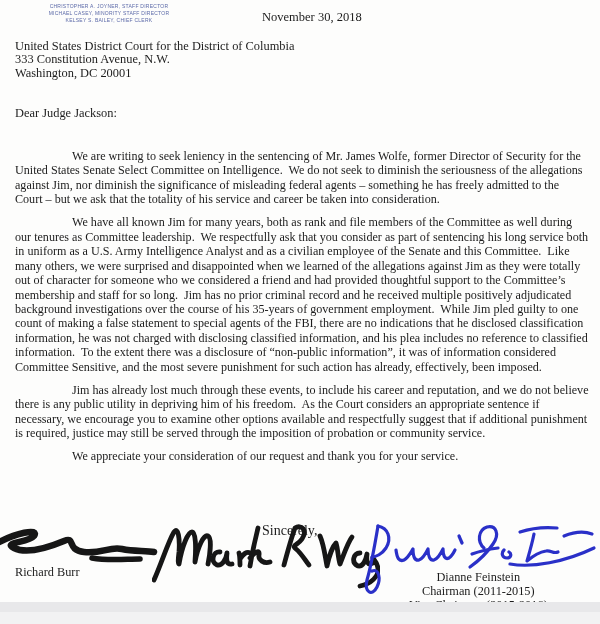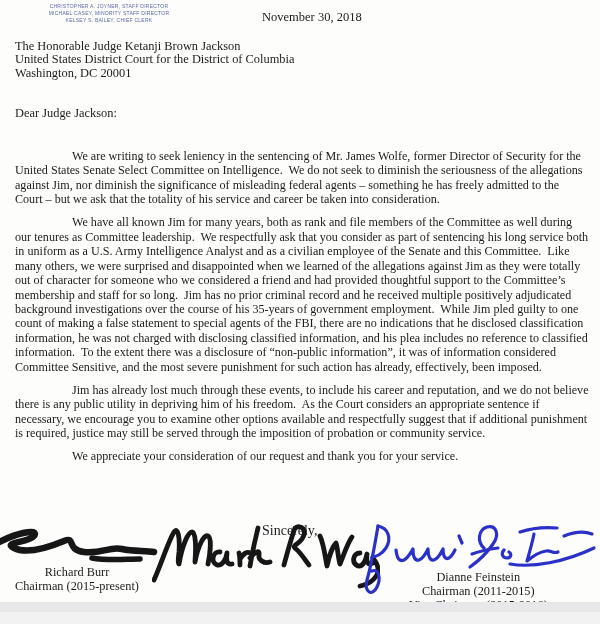--- a/index.html
+++ b/index.html
@@ -66,22 +66,22 @@
 
   <div class="staff-block">
     <div>CHRISTOPHER A. JOYNER, STAFF DIRECTOR</div>
     <div>MICHAEL CASEY, MINORITY STAFF DIRECTOR</div>
     <div>KELSEY S. BAILEY, CHIEF CLERK</div>
   </div>
 
   <div class="date">November 30, 2018</div>
 
   <div class="recipient">
-    <div>The Honorable Judge Ketanji Brown Jackson</div>
     <div>United States District Court for the District of Columbia</div>
+    <div>333 Constitution Avenue, N.W.</div>
     <div>Washington, DC 20001</div>
   </div>
 
   <div class="salutation">Dear Judge Jackson:</div>
 
   <div class="body-text">
     <p>We are writing to seek leniency in the sentencing of Mr. James Wolfe, former Director of Security for the United States Senate Select Committee on Intelligence.  We do not seek to diminish the seriousness of the allegations against Jim, nor diminish the significance of misleading federal agents – something he has freely admitted to the Court – but we ask that the totality of his service and career be taken into consideration.</p>
     <p>We have all known Jim for many years, both as rank and file members of the Committee as well during our tenures as Committee leadership.  We respectfully ask that you consider as part of sentencing his long service both in uniform as a U.S. Army Intelligence Analyst and as a civilian employee of the Senate and this Committee.  Like many others, we were surprised and disappointed when we learned of the allegations against Jim as they were totally out of character for someone who we considered a friend and had provided thoughtful support to the Committee’s membership and staff for so long.  Jim has no prior criminal record and he received multiple positively adjudicated background investigations over the course of his 35-years of government employment.  While Jim pled guilty to one count of making a false statement to special agents of the FBI, there are no indications that he disclosed classification information, he was not charged with disclosing classified information, and his plea includes no reference to classified information.  To the extent there was a disclosure of “non-public information”, it was of information considered Committee Sensitive, and the most severe punishment for such action has already, effectively, been imposed.</p>
     <p>Jim has already lost much through these events, to include his career and reputation, and we do not believe there is any public utility in depriving him of his freedom.  As the Court considers an appropriate sentence if necessary, we encourage you to examine other options available and respectfully suggest that if additional punishment is required, justice may still be served through the imposition of probation or community service.</p>
     <p class="closing-line">We appreciate your consideration of our request and thank you for your service.</p>
@@ -119,21 +119,20 @@
       <path d="M 144 32 C 141 35, 142 40, 147 40 C 151 40, 152 36, 149 34"></path>
       <path d="M 160 14 C 172 10, 186 9, 197 10"></path>
       <path d="M 174 16 C 172 26, 169 36, 167 43 C 173 38, 180 34, 186 33 C 191 32, 193 36, 198 34"></path>
       <path d="M 204 18 C 214 14, 224 13, 232 16"></path>
       <path d="M 150 46 C 172 50, 205 44, 234 30"></path>
     </g>
   </svg>
 
   <div class="sig-block" style="left:15px;top:566px;">
     <div>Richard Burr</div>
-    <div>Chairman (2015-present)</div>
   </div>
 
   <div class="sig-block" style="left:211px;top:569px;margin-top:40px;">
     <div>Mark R. Warner</div>
     <div>Vice Chairman (2017-present)</div>
   </div>
 
   <div class="sig-block" style="left:409px;top:571px;">
     <div>Dianne Feinstein</div>
     <div>Chairman (2011-2015)</div>

